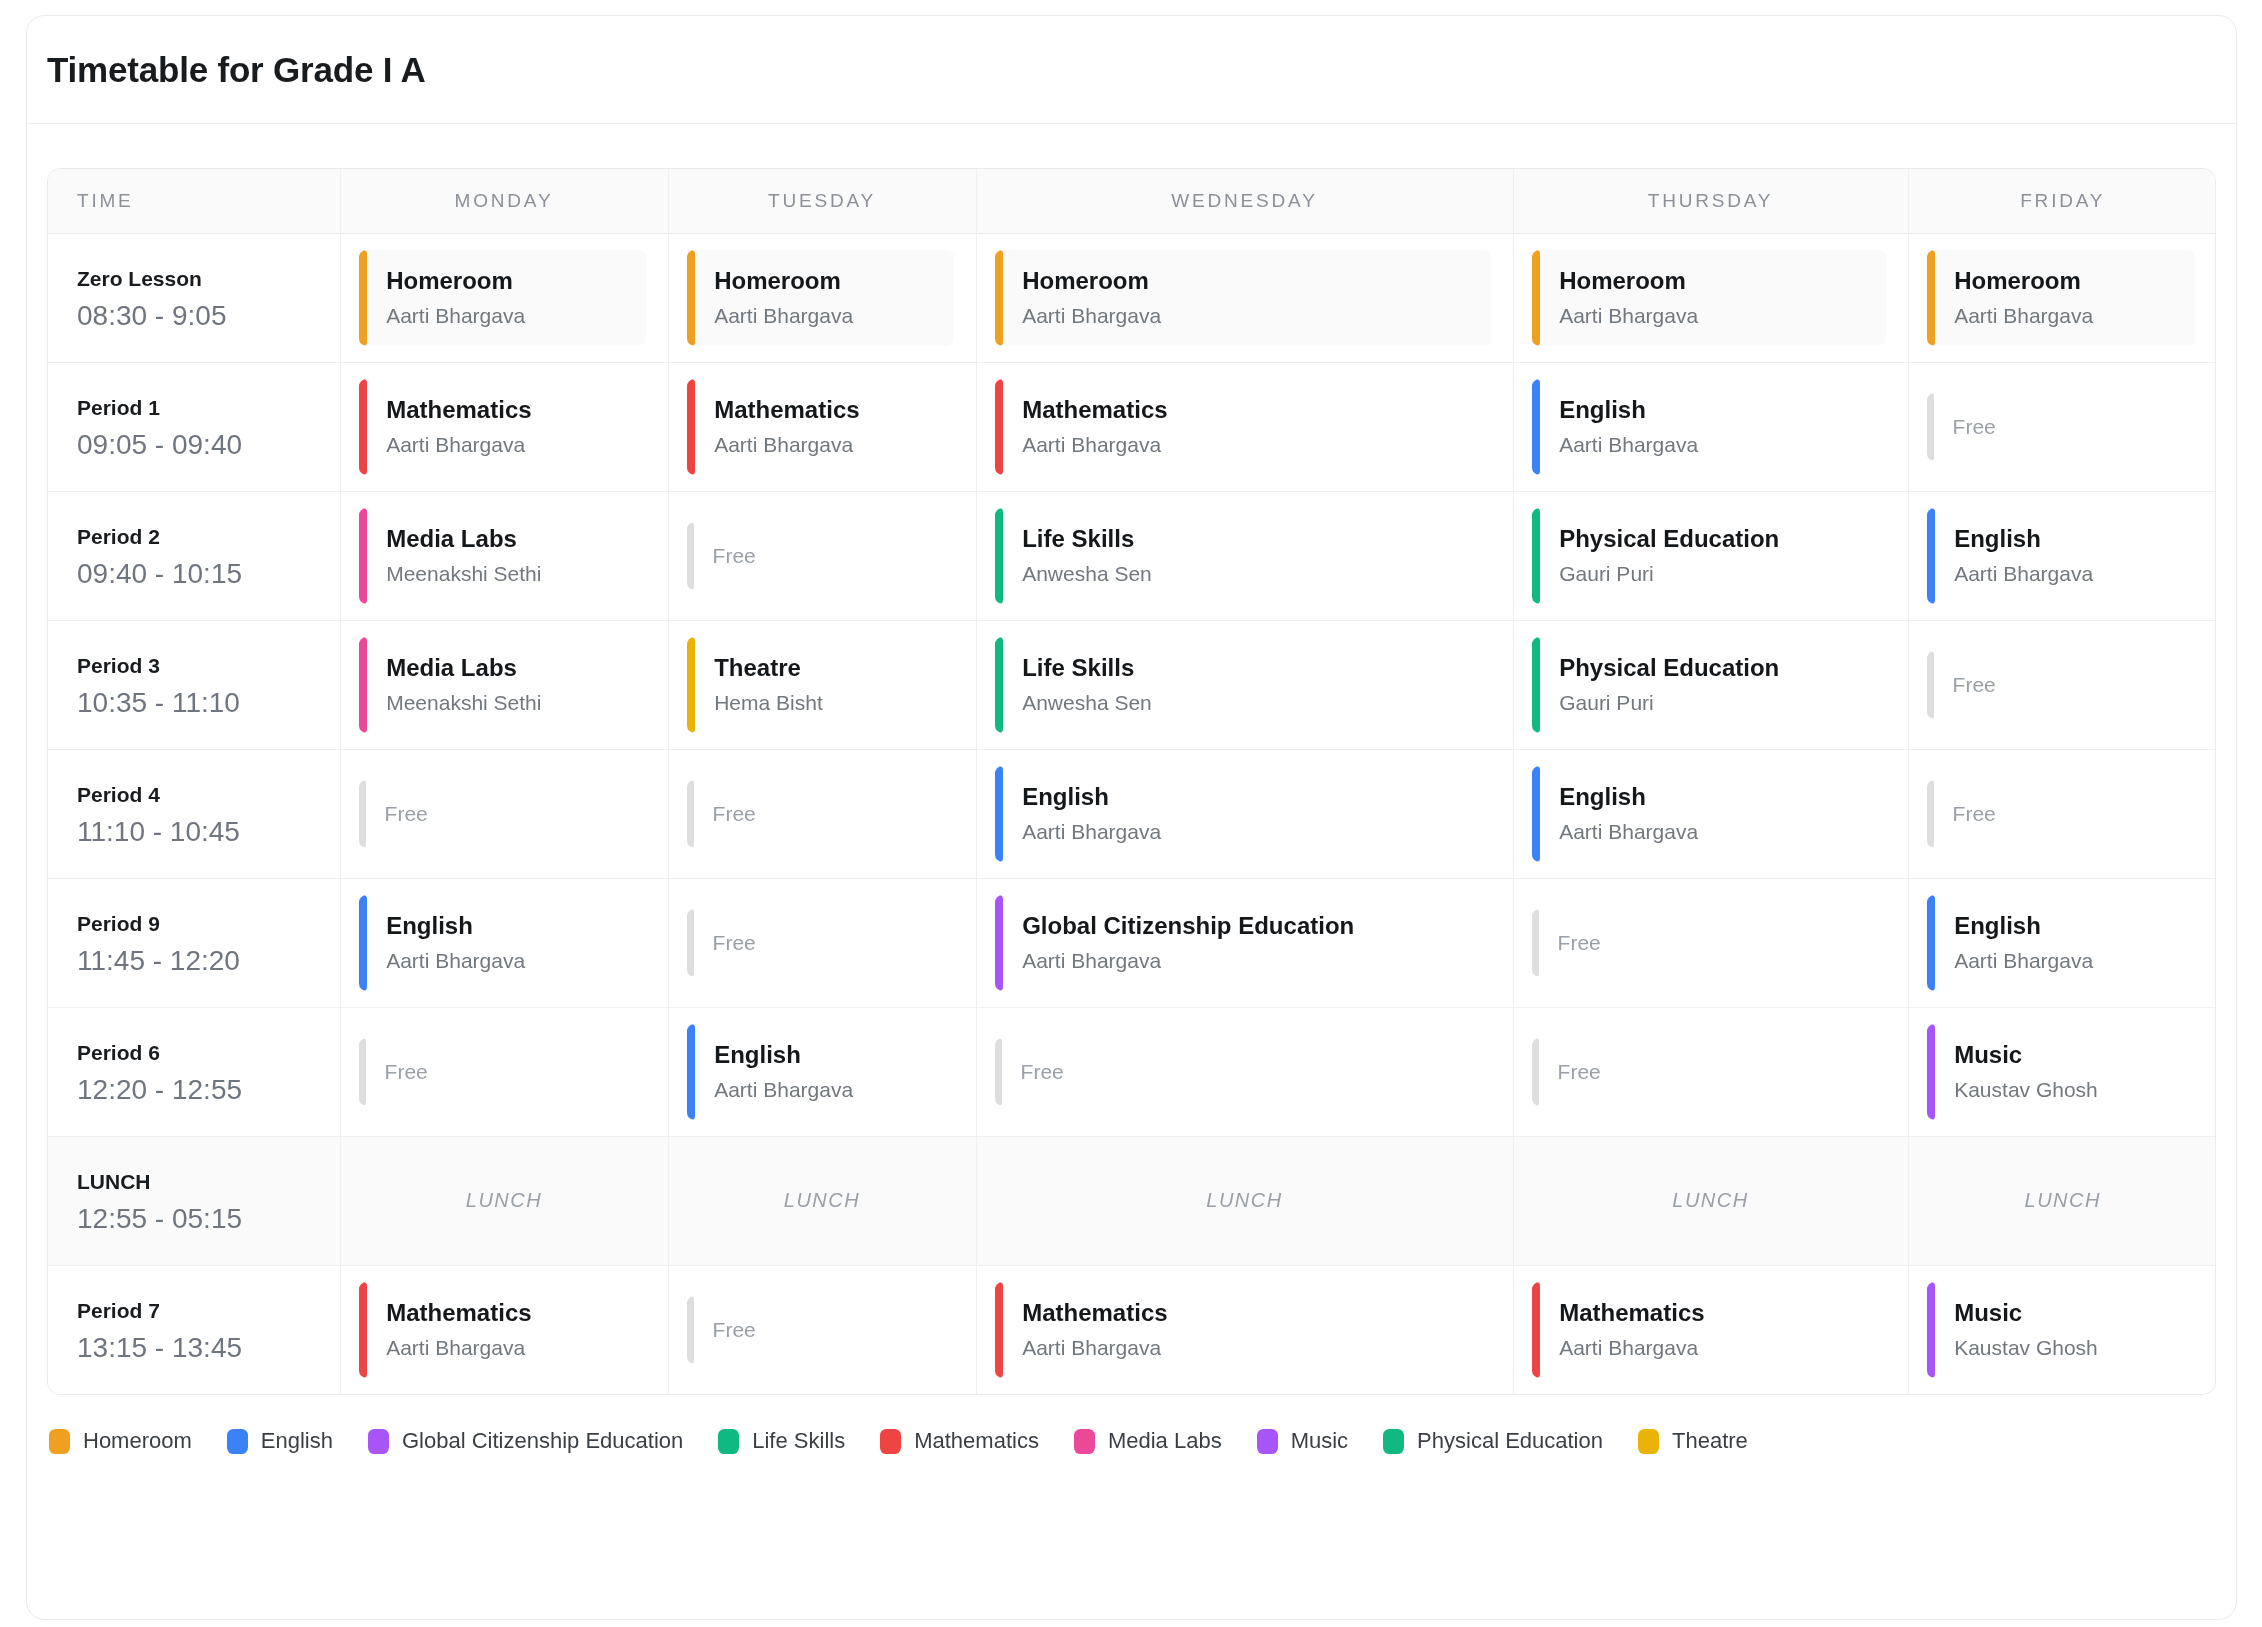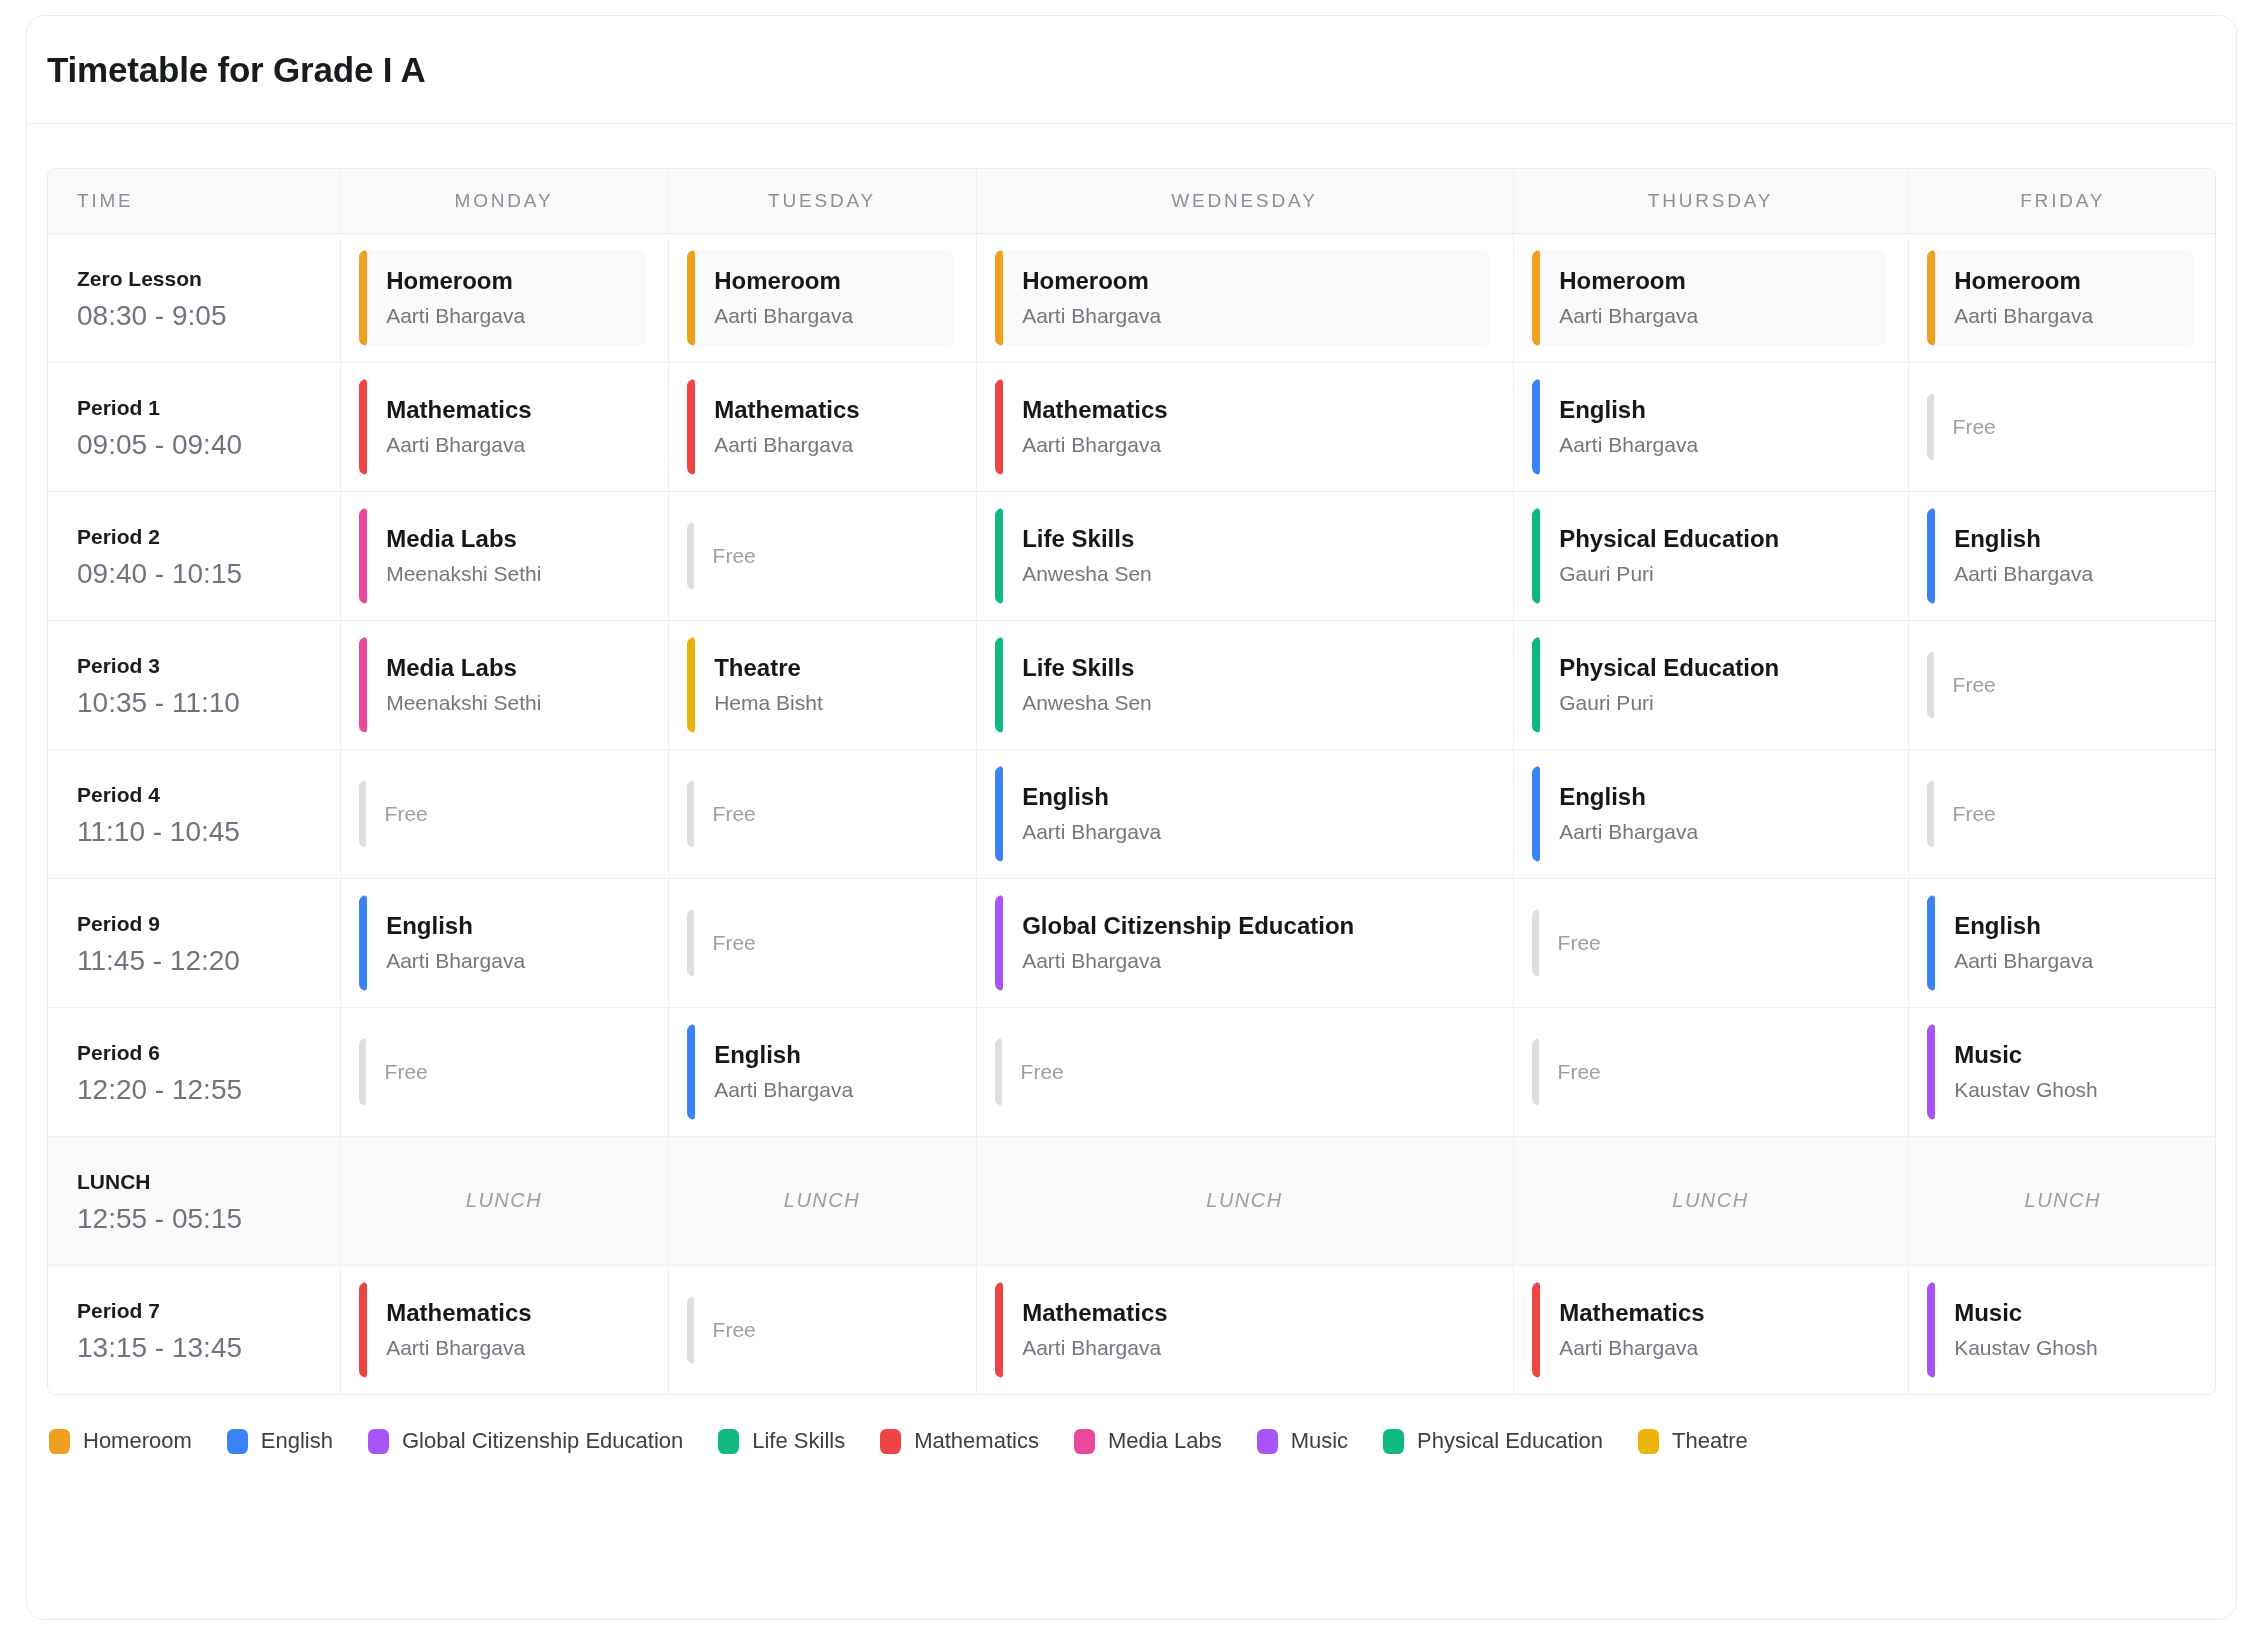--- a/index.html
+++ b/index.html
@@ -44,21 +44,21 @@
     font-size: 35px;
     font-weight: 700;
     color: #191c1f;
     letter-spacing: -0.2px;
   }
 
   
   .table-wrap {
     margin: 44px 20px 0 20px;
     border: 0.9px solid #e9eaec;
-    border-radius: 8px;
+    border-radius: 13px;
     overflow: hidden;
     background: #fff;
   }
 
   table.tt {
     width: 100%;
     border-collapse: collapse;
     table-layout: fixed;
   }
 

